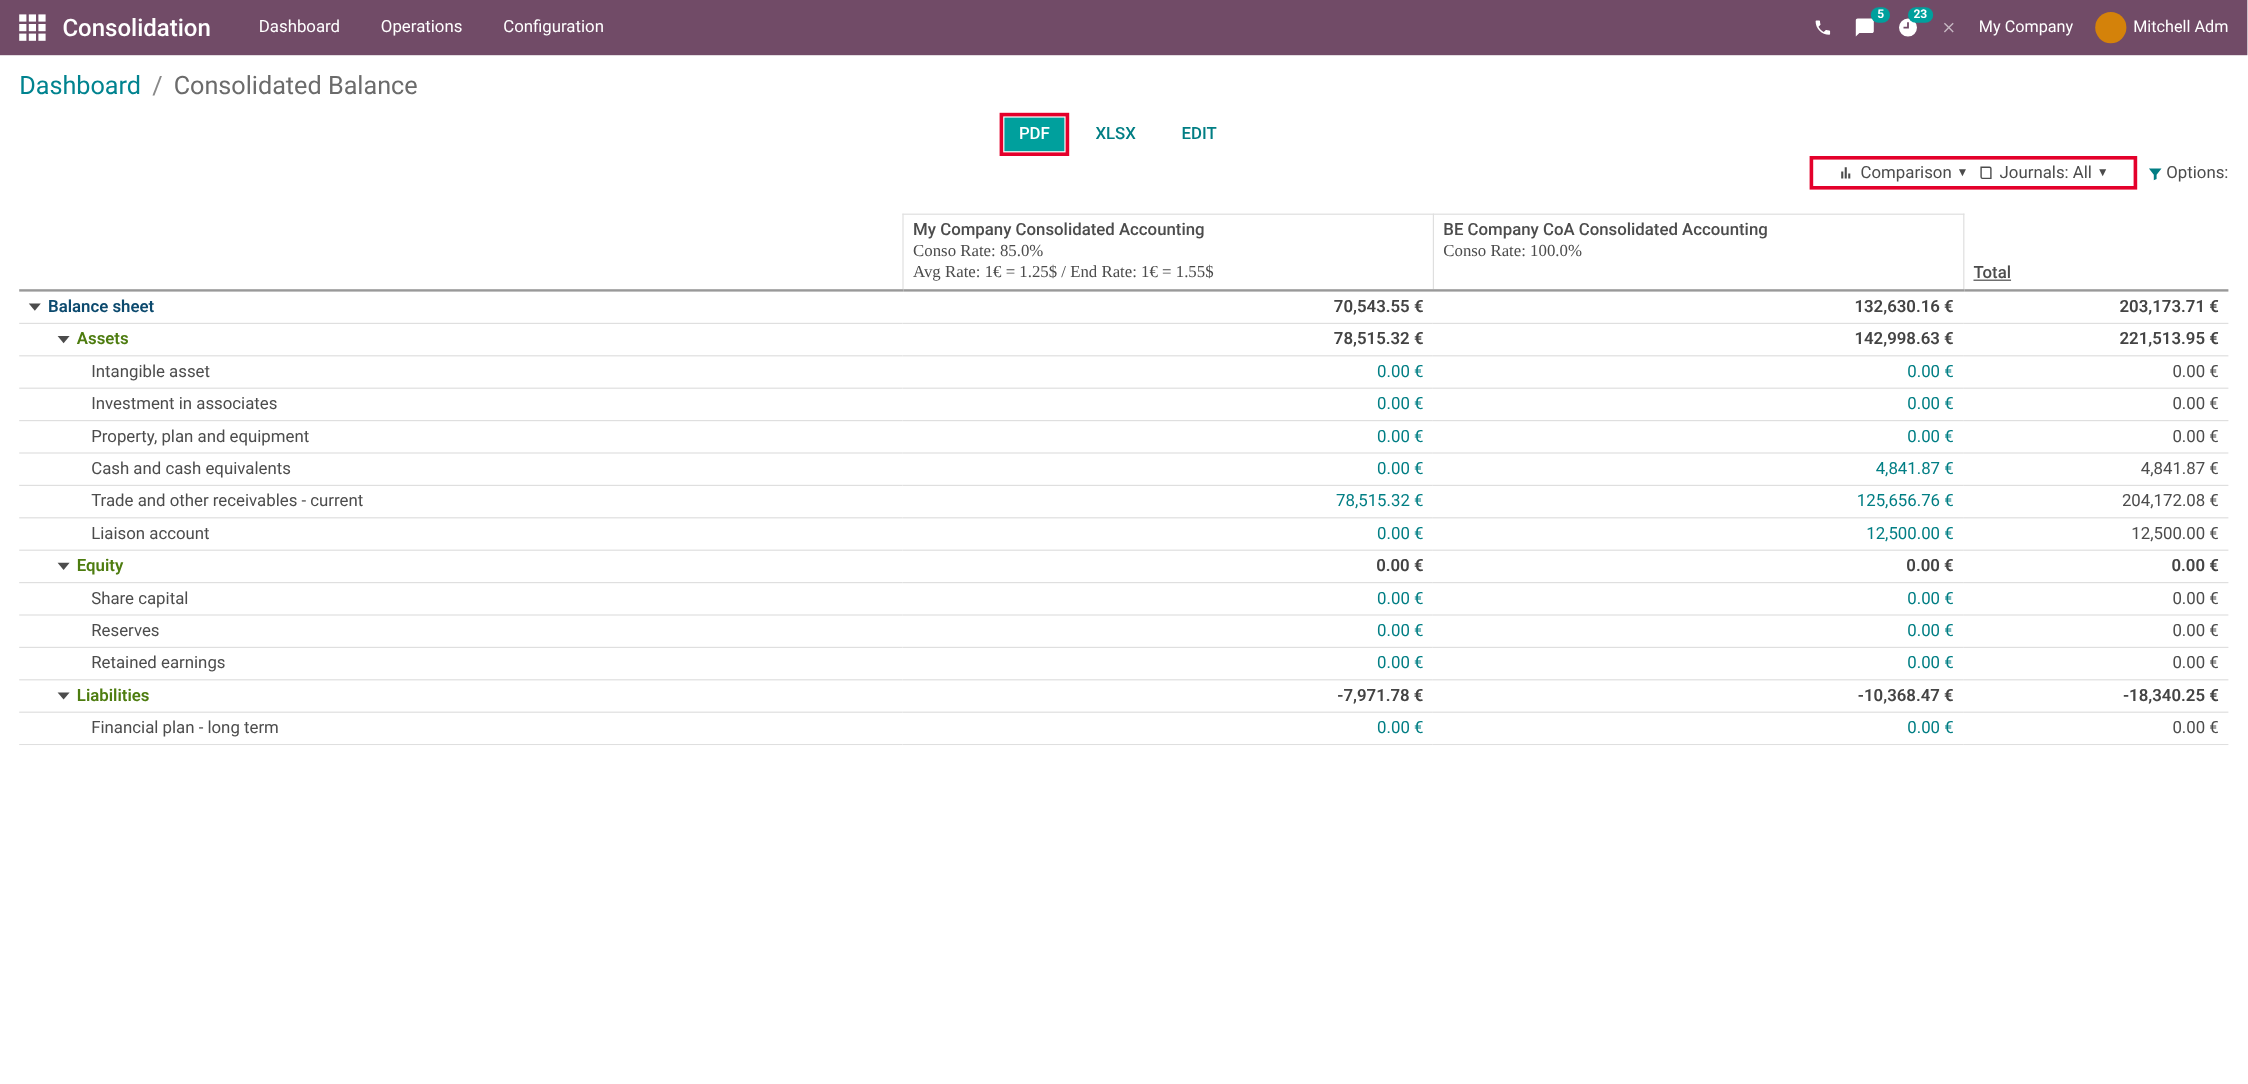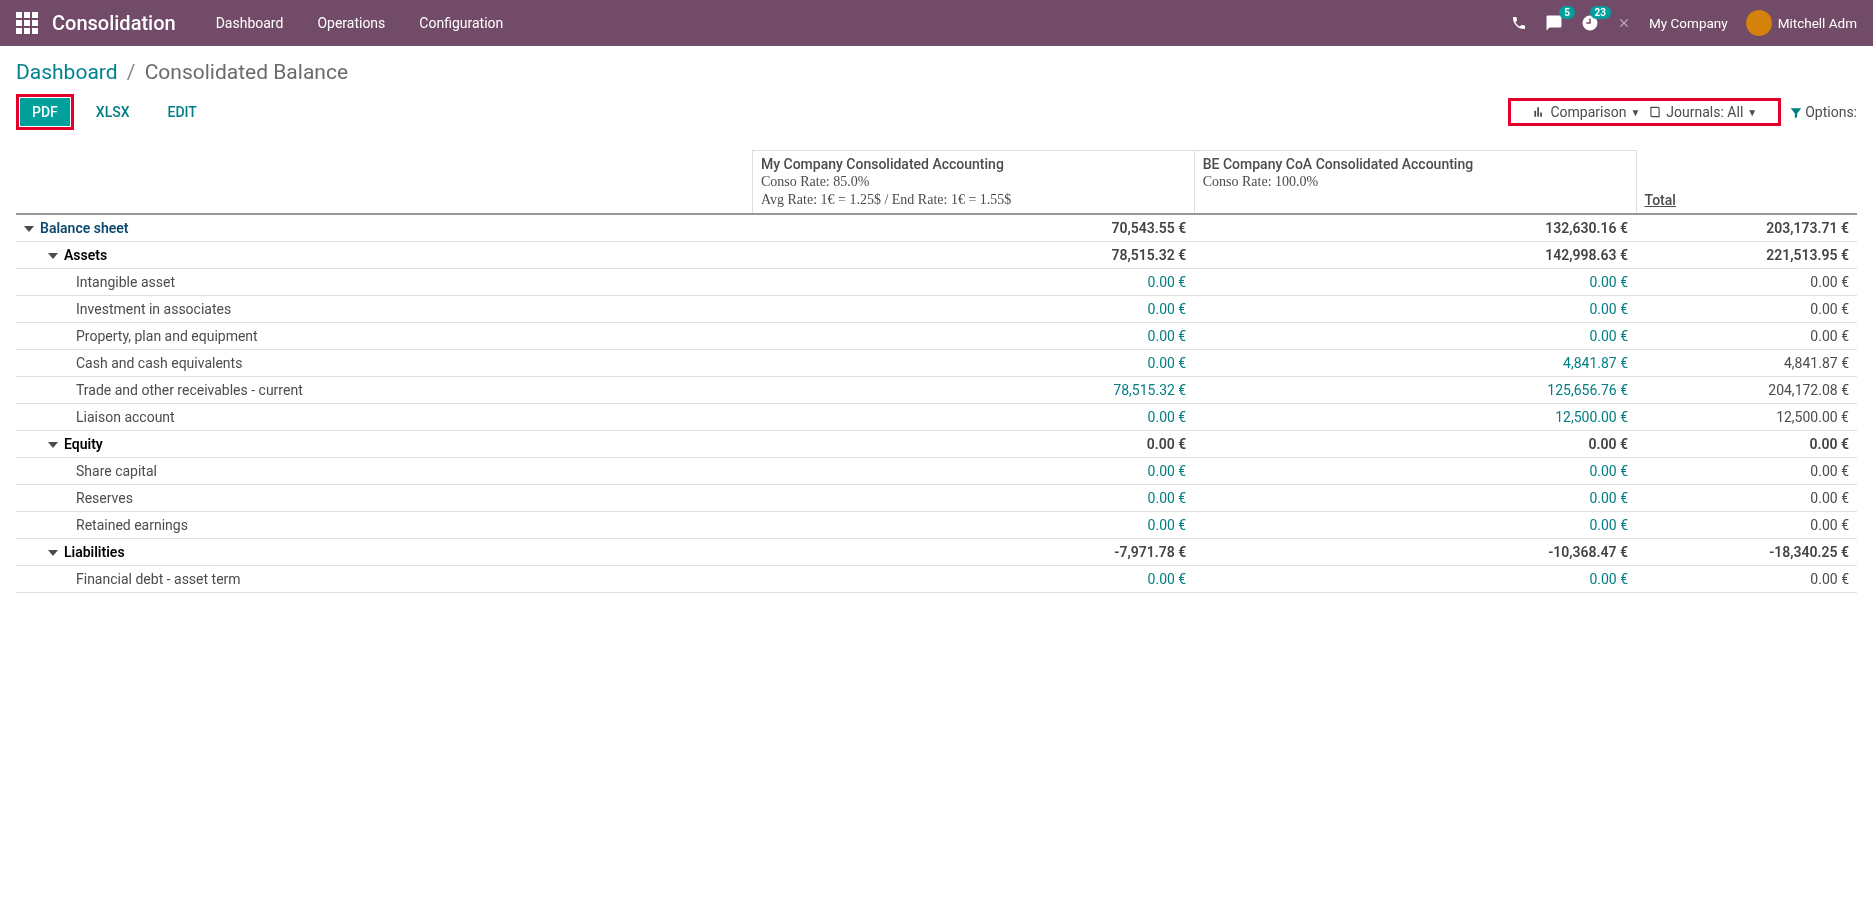--- a/index.html
+++ b/index.html
@@ -18,21 +18,21 @@
 .badge { position:absolute; top:-8px; right:-12px; background:#00A09D; color:#fff; font-size:10px; font-weight:bold; border-radius:10px; padding:1px 5px; }
 .avatar { width:26px; height:26px; border-radius:50%; background:#D4820A; display:inline-block; margin-right:6px; }
 .topnav svg { fill:#fff; }
 
 
 .breadcrumb { padding:14px 16px 6px; font-size:21px; }
 .breadcrumb a { color:#00838F; text-decoration:none; cursor:pointer; }
 .breadcrumb .sep { color:#888; margin:0 4px; }
 .breadcrumb .current { color:#6b6b6b; }
 
-.controls { padding:4px 16px 10px; display:flex; align-items:center; }
+.controls { padding:4px 16px 10px; display:flex; align-items:center;flex-direction:column; }
 .btn { display:inline-block; padding:6px 12px; font-size:14px; font-weight:500; cursor:pointer; margin-right:14px; color:#017E84; }
 .btn-primary { background:#00A09D; color:#fff; }
 .btn-pdf-wrap { border:3px solid #E4002B; padding:1px; display:inline-block; margin-right:10px; }
 .controls .options-left { display:flex; align-items:center; }
 .controls .options-mid { margin-left:auto; display:flex; align-items:center; }
 .filter-group { border:3px solid #E4002B; padding:1px 17px; display:flex; align-items:center; }
 .filter-item { display:flex; align-items:center; padding:2px 4px; cursor:pointer; font-size:14px; color:#4c4c4c; }
 .filter-item svg { margin-right:4px; }
 .caret-small { margin-left:4px; font-size:10px; color:#4c4c4c; }
 .options-label { margin-left:8px; display:flex; align-items:flex-end; color:#4c4c4c; font-size:14px; cursor:pointer; }
@@ -43,21 +43,21 @@
 table { width:100%; border-collapse:collapse; }
 th, td { padding:5px 8px; }
 th { font-weight:500; text-align:left; border:1px solid #dfdfdf; vertical-align:top; font-size:14px; }
 th .sub { font-weight:400; color:#4c4c4c; font-size:14px; display:block; margin-top:2px;font-family:Liberation Serif, serif; }
 th.first-col { border:none; }
 td.name { text-align:left; }
 td { border-bottom:1px solid #dfdfdf; font-size:14px; }
 td.num { text-align:right; }
 td.num.link { color:#017E84; cursor:pointer; }
 tr.level0 td { font-weight:600; color:#0c4a6e; border-top:2px solid #999; }
-tr.level1 td { font-weight:600; color:#000000; }
+tr.level1 td { font-weight:600; color:#4d7c0f; }
 tr.level0 td.num, tr.level1 td.num { color:#444; }
 .caret { display:inline-block; width:0; height:0; border-left:5px solid transparent; border-right:5px solid transparent; border-top:6px solid #4c4c4c; margin-right:6px; cursor:pointer; vertical-align:middle; }
 tr.level0 td.name { padding-left:8px; }
 tr.level1 td.name { padding-left:32px; }
 tr.level2 td.name { padding-left:60px; }
 </style>
 </head>
 <body>
 
 <div class="topnav">
@@ -250,20 +250,20 @@
           <td class="num link">0.00 €</td>
           <td class="num">0.00 €</td>
         </tr>
         <tr class="level1">
           <td class="name"><span class="caret"></span><span>Liabilities</span></td>
           <td class="num">-7,971.78 €</td>
           <td class="num">-10,368.47 €</td>
           <td class="num">-18,340.25 €</td>
         </tr>
         <tr class="level2">
-          <td class="name"><span>Financial debt - asset term</span></td>
+          <td class="name"><span>Financial plan - long term</span></td>
           <td class="num link">0.00 €</td>
           <td class="num link">0.00 €</td>
           <td class="num">0.00 €</td>
         </tr>
       </tbody>
 </table>
 </div>
 
 </body></html>

